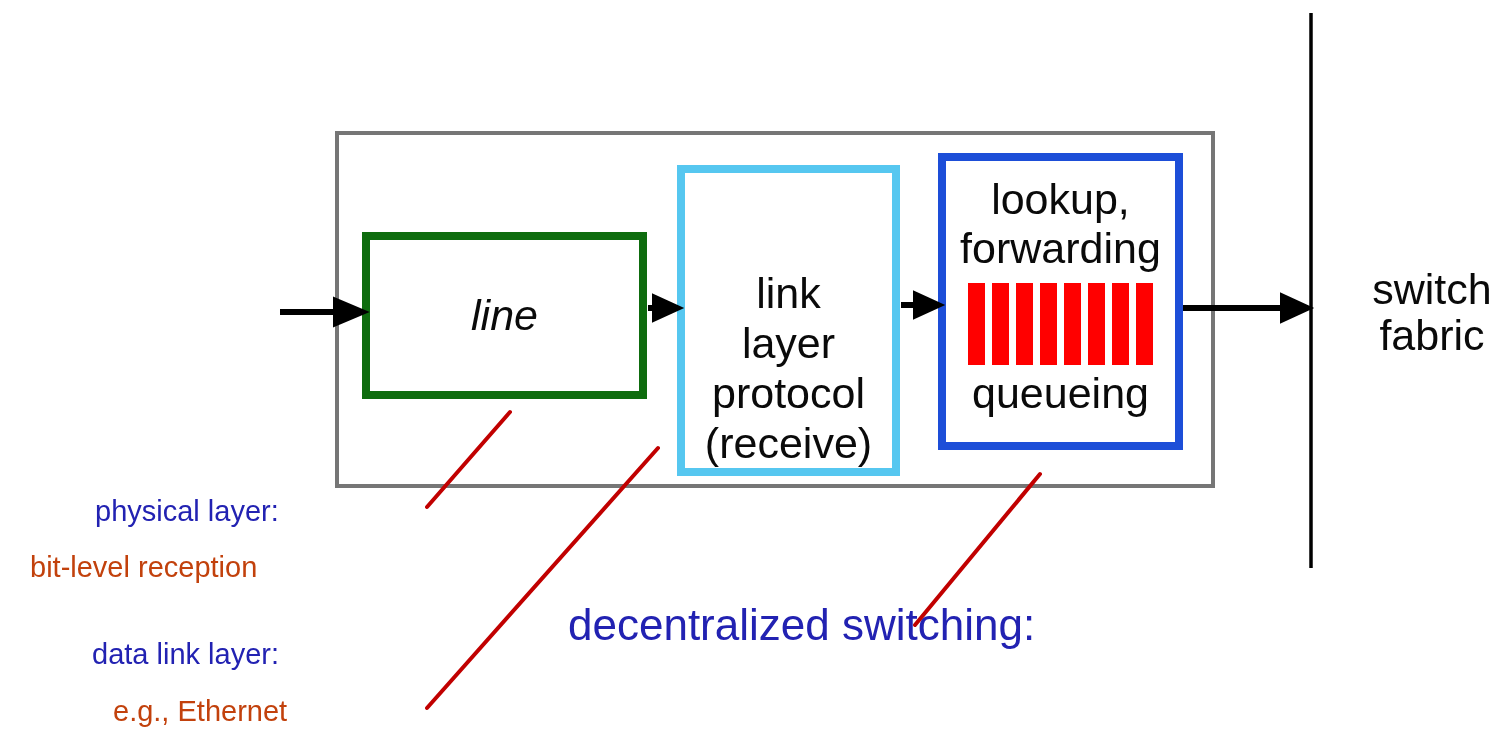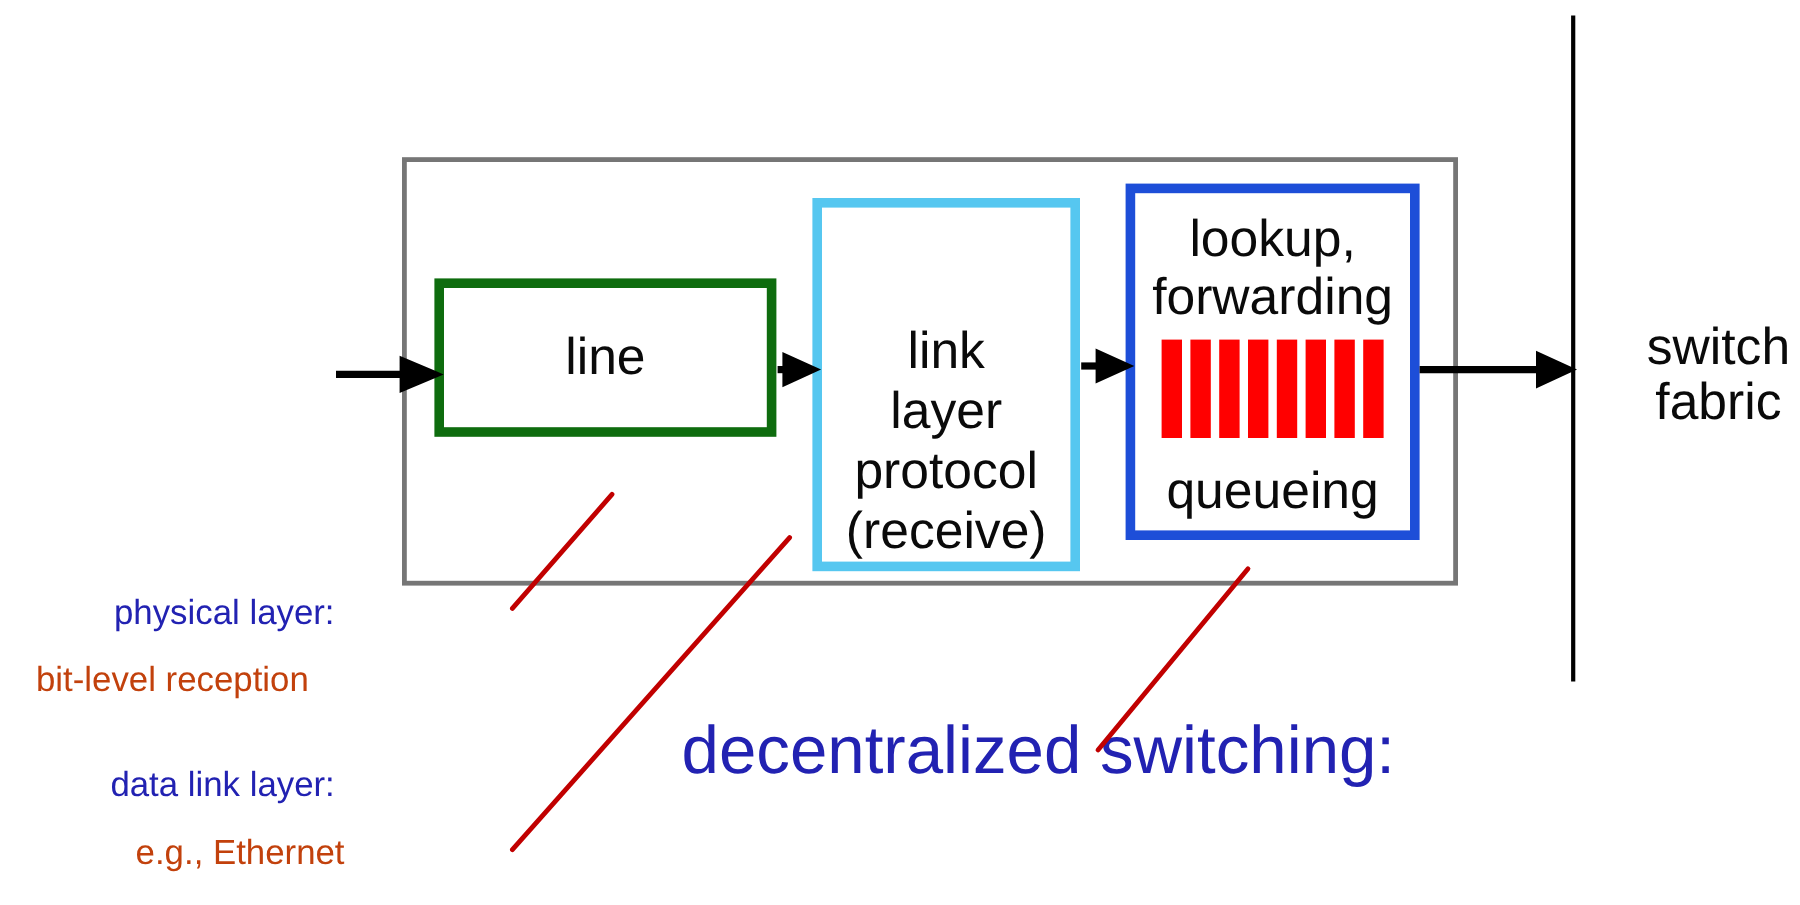--- a/index.html
+++ b/index.html
@@ -11,44 +11,44 @@
     position:absolute;left:335px;top:131px;width:880px;height:357px;
     border:4px solid #767676;box-sizing:border-box;background:#ffffff;
   }
   .fbox{
     position:absolute;box-sizing:border-box;background:#ffffff;
     display:flex;flex-direction:column;align-items:center;text-align:center;
     font-size:43px;color:#0a0a0a;
   }
   .fbox span{display:block;white-space:nowrap;}
   .box-green{
-    left:362px;top:232px;width:285px;height:132px;
-    border:8px solid #0e6c0e;justify-content:center;line-height:53px;
+    left:362px;top:232px;width:285px;height:167px;
+    border:8px solid #0e6c0e;justify-content:center;line-height:53px;font-style:italic;
   }
   .box-cyan{
     left:677px;top:165px;width:223px;height:311px;
     border:8px solid #56c7f0;justify-content:flex-end;padding-top:37px;line-height:50px;
   }
   .box-red{
     left:938px;top:153px;width:245px;height:297px;
     border:8px solid #1d4ed8;justify-content:flex-start;padding-top:14px;line-height:49px;
   }
   .queue-bars{
     display:flex;gap:7px;height:82px;flex:0 0 82px;margin-top:10px;
   }
   .queue-bar{width:17px;height:82px;background:#ff0000;}
-  .queue-label{margin-top:20px;}
+  .queue-label{margin-top:4px;}
   .lbl{position:absolute;white-space:nowrap;font-size:29px;line-height:50px;}
   .lbl-blue{color:#2222b2;}
   .lbl-black{color:#c2410c;}
   .lbl-physical{left:95px;top:486px;}
   .lbl-bitlevel{left:30px;top:542px;}
   .lbl-datalink{left:92px;top:629px;}
   .lbl-ethernet{left:113px;top:686px;}
-  .lbl-decentralized{left:568px;top:600px;font-size:56px;}
+  .lbl-decentralized{left:568px;top:600px;font-size:44px;}
   .lbl-switchfabric{
     left:1352px;top:266px;width:160px;text-align:center;
     font-size:43px;line-height:46px;color:#0a0a0a;position:absolute;
   }
   svg.overlay{
     position:absolute;left:0;top:0;width:1500px;height:754px;
     pointer-events:none;
   }
 </style>
 </head>

